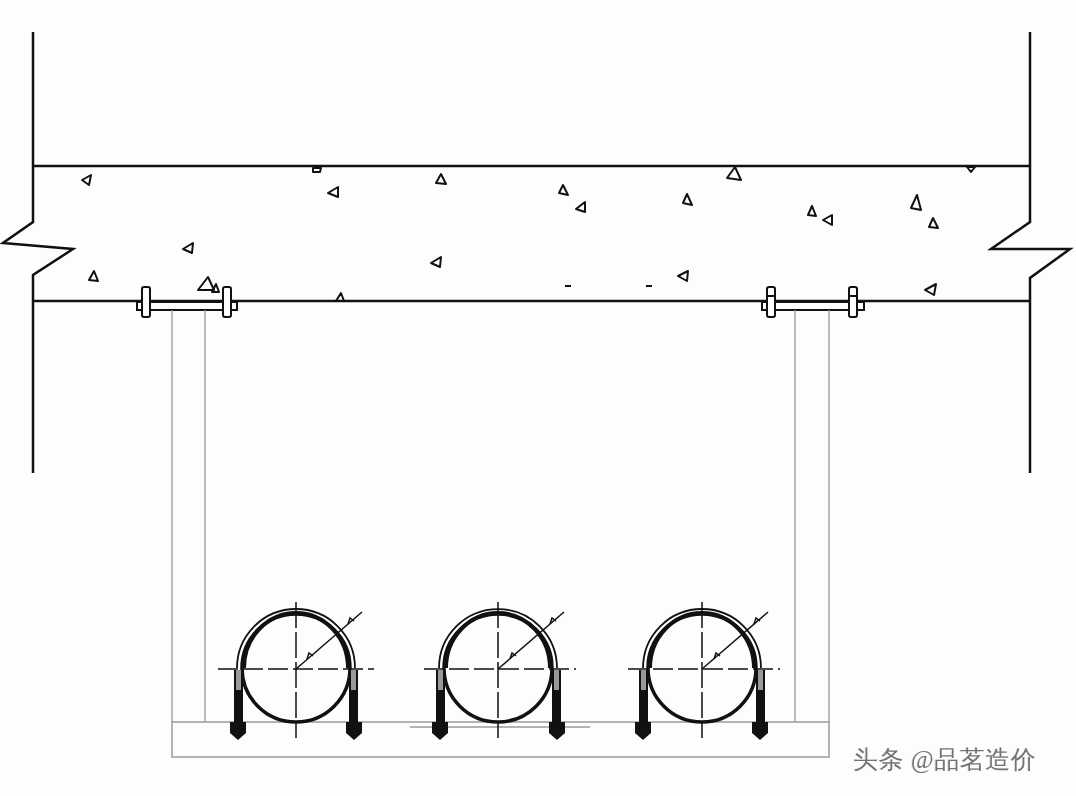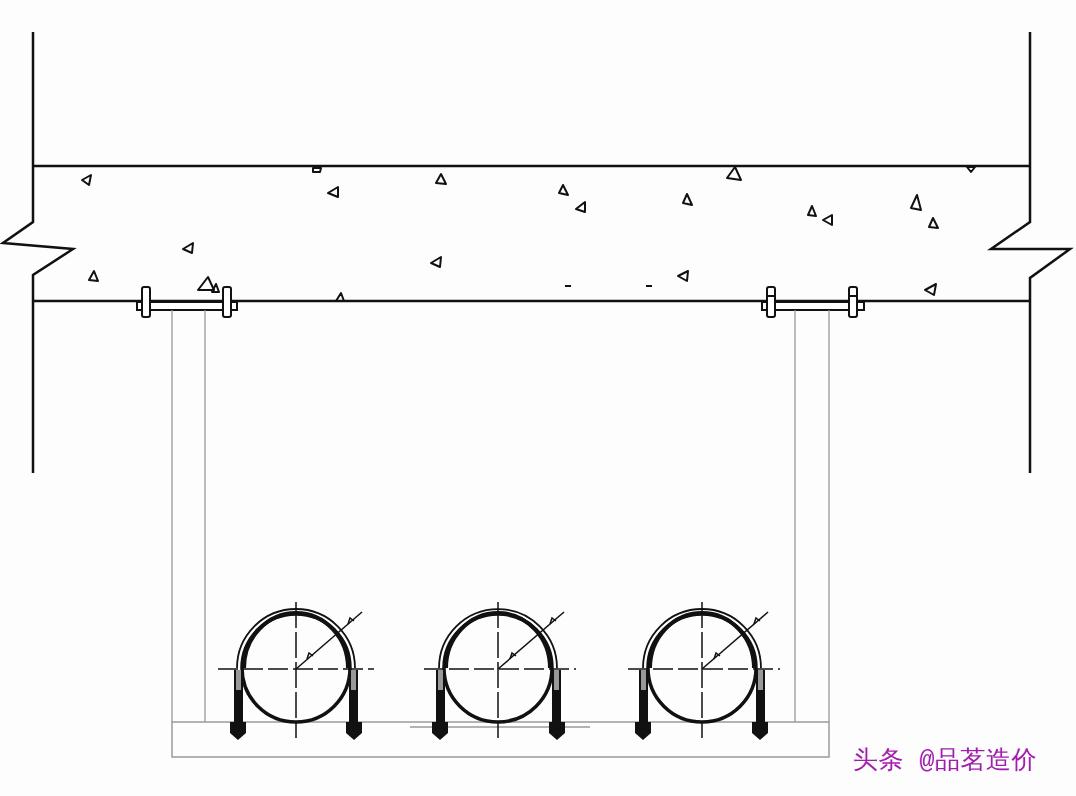--- a/index.html
+++ b/index.html
@@ -1,22 +1,22 @@
 <!DOCTYPE html>
 <html><head>
   <meta charset="utf-8">
   <style>
     html, body { margin: 0; padding: 0; background: #fdfdfe; }
     body { width: 1076px; height: 796px; position: relative; overflow: hidden;
            font-family: "DejaVu Sans", sans-serif; }
     #drawing { position: absolute; left: 0; top: 0; }
     .watermark { position: absolute; left: 853px; top: 743px; font-size: 25px;
-                 color: #a21caf; letter-spacing: 0.5px; white-space: nowrap;
+                 color: #737373; letter-spacing: 0.5px; white-space: nowrap;
                  text-shadow: 1px 1px 0 #fff, -1px 0 0 #e8e8e8;
-                 font-family: Liberation Mono, monospace; }
+                 font-family: Liberation Serif, serif; }
   </style>
 </head>
 <body>
 
 <svg id="drawing" width="1076" height="796" viewBox="0 0 1076 796" xmlns="http://www.w3.org/2000/svg">
 
   <g stroke="#111" stroke-width="2.5" fill="none">
     <polyline points="33,32 33,222 3,243 73,249 33,275 33,473"></polyline>
   </g>
   <g stroke="#111" stroke-width="2.5" fill="none">

